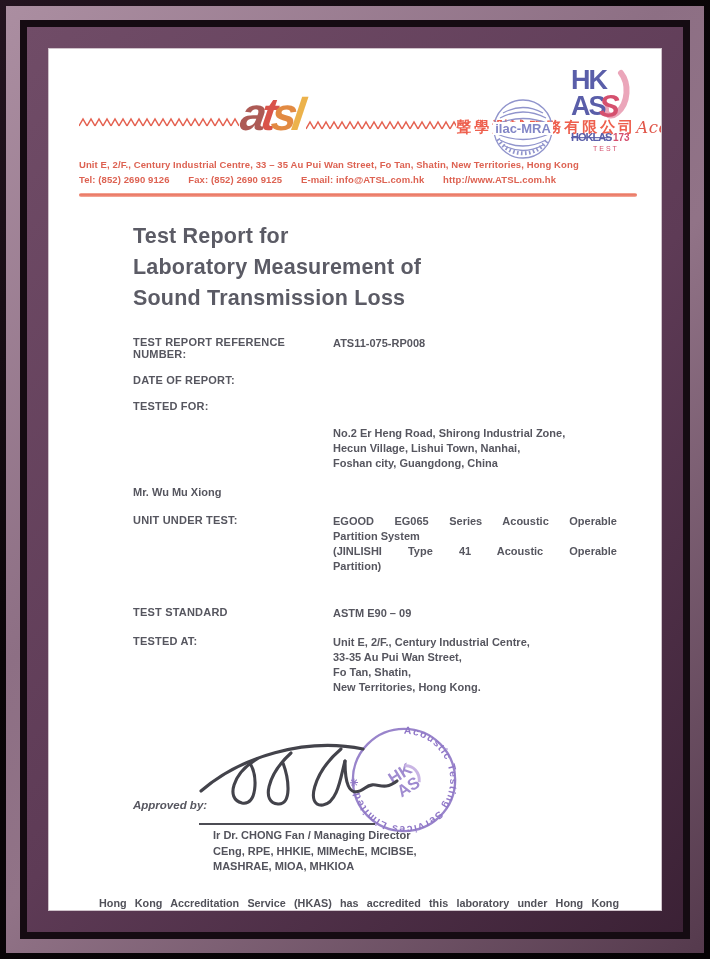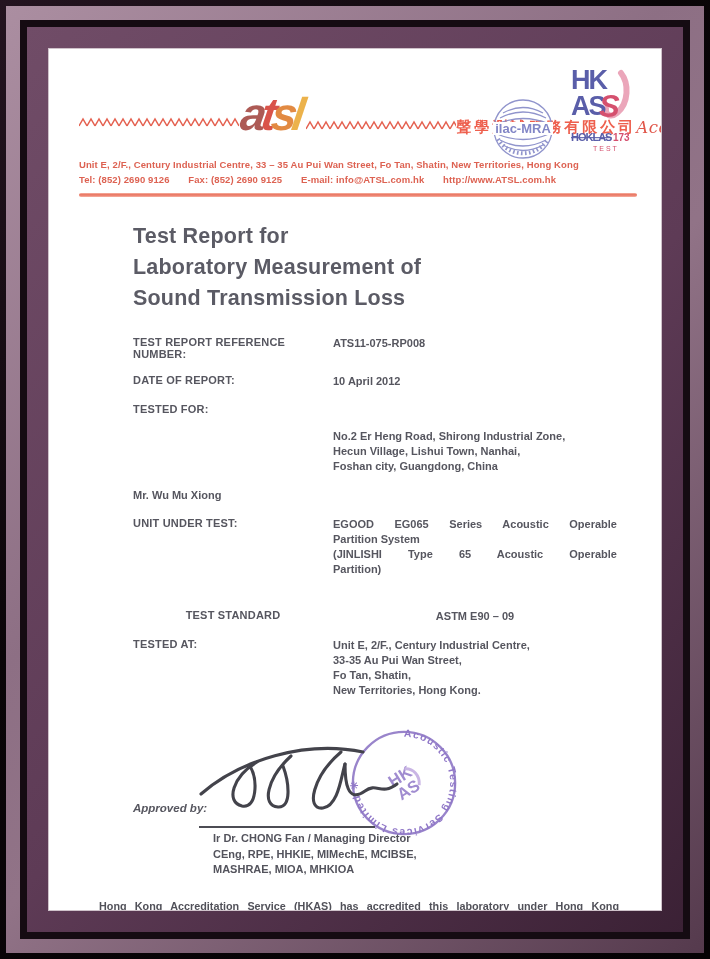--- a/index.html
+++ b/index.html
@@ -27,21 +27,21 @@
   .addr-row2 span { margin-right:16px; }
   .hrule { margin-top:6px; height:4px; background:linear-gradient(180deg,#f6b3a4 0%,#e8705c 45%,#f6b3a4 100%); border-radius:2px; }
 
   
   .content { margin:0 20px 0 54px; flex:1; color:#56565f; }
   .doc-title { margin-top:24px; font-size:21.5px; font-weight:bold; color:#5b5b65; line-height:31px; letter-spacing:0.2px; }
   .fields { margin-top:22px; font-size:11px; font-weight:bold; }
   .frow { display:flex; margin-bottom:14px; }
   .flabel { width:200px; flex:0 0 200px; letter-spacing:0.2px; }
   .fvalue { flex:1; line-height:15px; }
-  .gap-lg { margin-top:32px;text-align:center; }
+  .gap-lg { margin-top:32px; }
   .jline { text-align:justify; text-align-last:justify; }
 
   
   .sig-sec { position:relative; height:152px; margin-top:38px; }
   .stamp { position:absolute; left:212px; top:-12px; opacity:0.88; }
   .sig-script { position:absolute; left:62px; top:0px; }
   .approved { position:absolute; left:0; top:66px; font-size:11.5px; font-weight:bold; color:#56565f;font-style:italic; }
   .sig-line { position:absolute; left:66px; top:90px; width:176px; border-bottom:2px solid #4c4c54; }
   .sig-names { position:absolute; left:80px; top:95px; font-size:11px; font-weight:bold; color:#53535c; line-height:15.5px; }
 
@@ -125,42 +125,41 @@
           <div>Sound Transmission Loss</div>
         </div>
 
         <div class="fields">
           <div class="frow">
             <div class="flabel">TEST REPORT REFERENCE NUMBER:</div>
             <div class="fvalue">ATS11-075-RP008</div>
           </div>
           <div class="frow">
             <div class="flabel">DATE OF REPORT:</div>
-            <div class="fvalue">10 April 2012</div>
           </div>
           <div class="frow">
             <div class="flabel">TESTED FOR:</div>
           </div>
           <div class="frow">
             <div class="flabel"></div>
             <div class="fvalue">
               <div>No.2 Er Heng Road, Shirong Industrial Zone,</div>
               <div>Hecun Village, Lishui Town, Nanhai,</div>
               <div>Foshan city, Guangdong, China</div>
             </div>
           </div>
           <div class="frow">
             <div class="fvalue">Mr. Wu Mu Xiong</div>
           </div>
           <div class="frow">
             <div class="flabel">UNIT UNDER TEST:</div>
             <div class="fvalue">
               <div class="jline">EGOOD EG065 Series Acoustic Operable</div>
               <div>Partition System</div>
-              <div class="jline">(JINLISHI Type 65 Acoustic Operable</div>
+              <div class="jline">(JINLISHI Type 41 Acoustic Operable</div>
               <div>Partition)</div>
             </div>
           </div>
           <div class="frow gap-lg">
             <div class="flabel">TEST STANDARD</div>
             <div class="fvalue">ASTM E90 – 09</div>
           </div>
           <div class="frow">
             <div class="flabel">TESTED AT:</div>
             <div class="fvalue">

